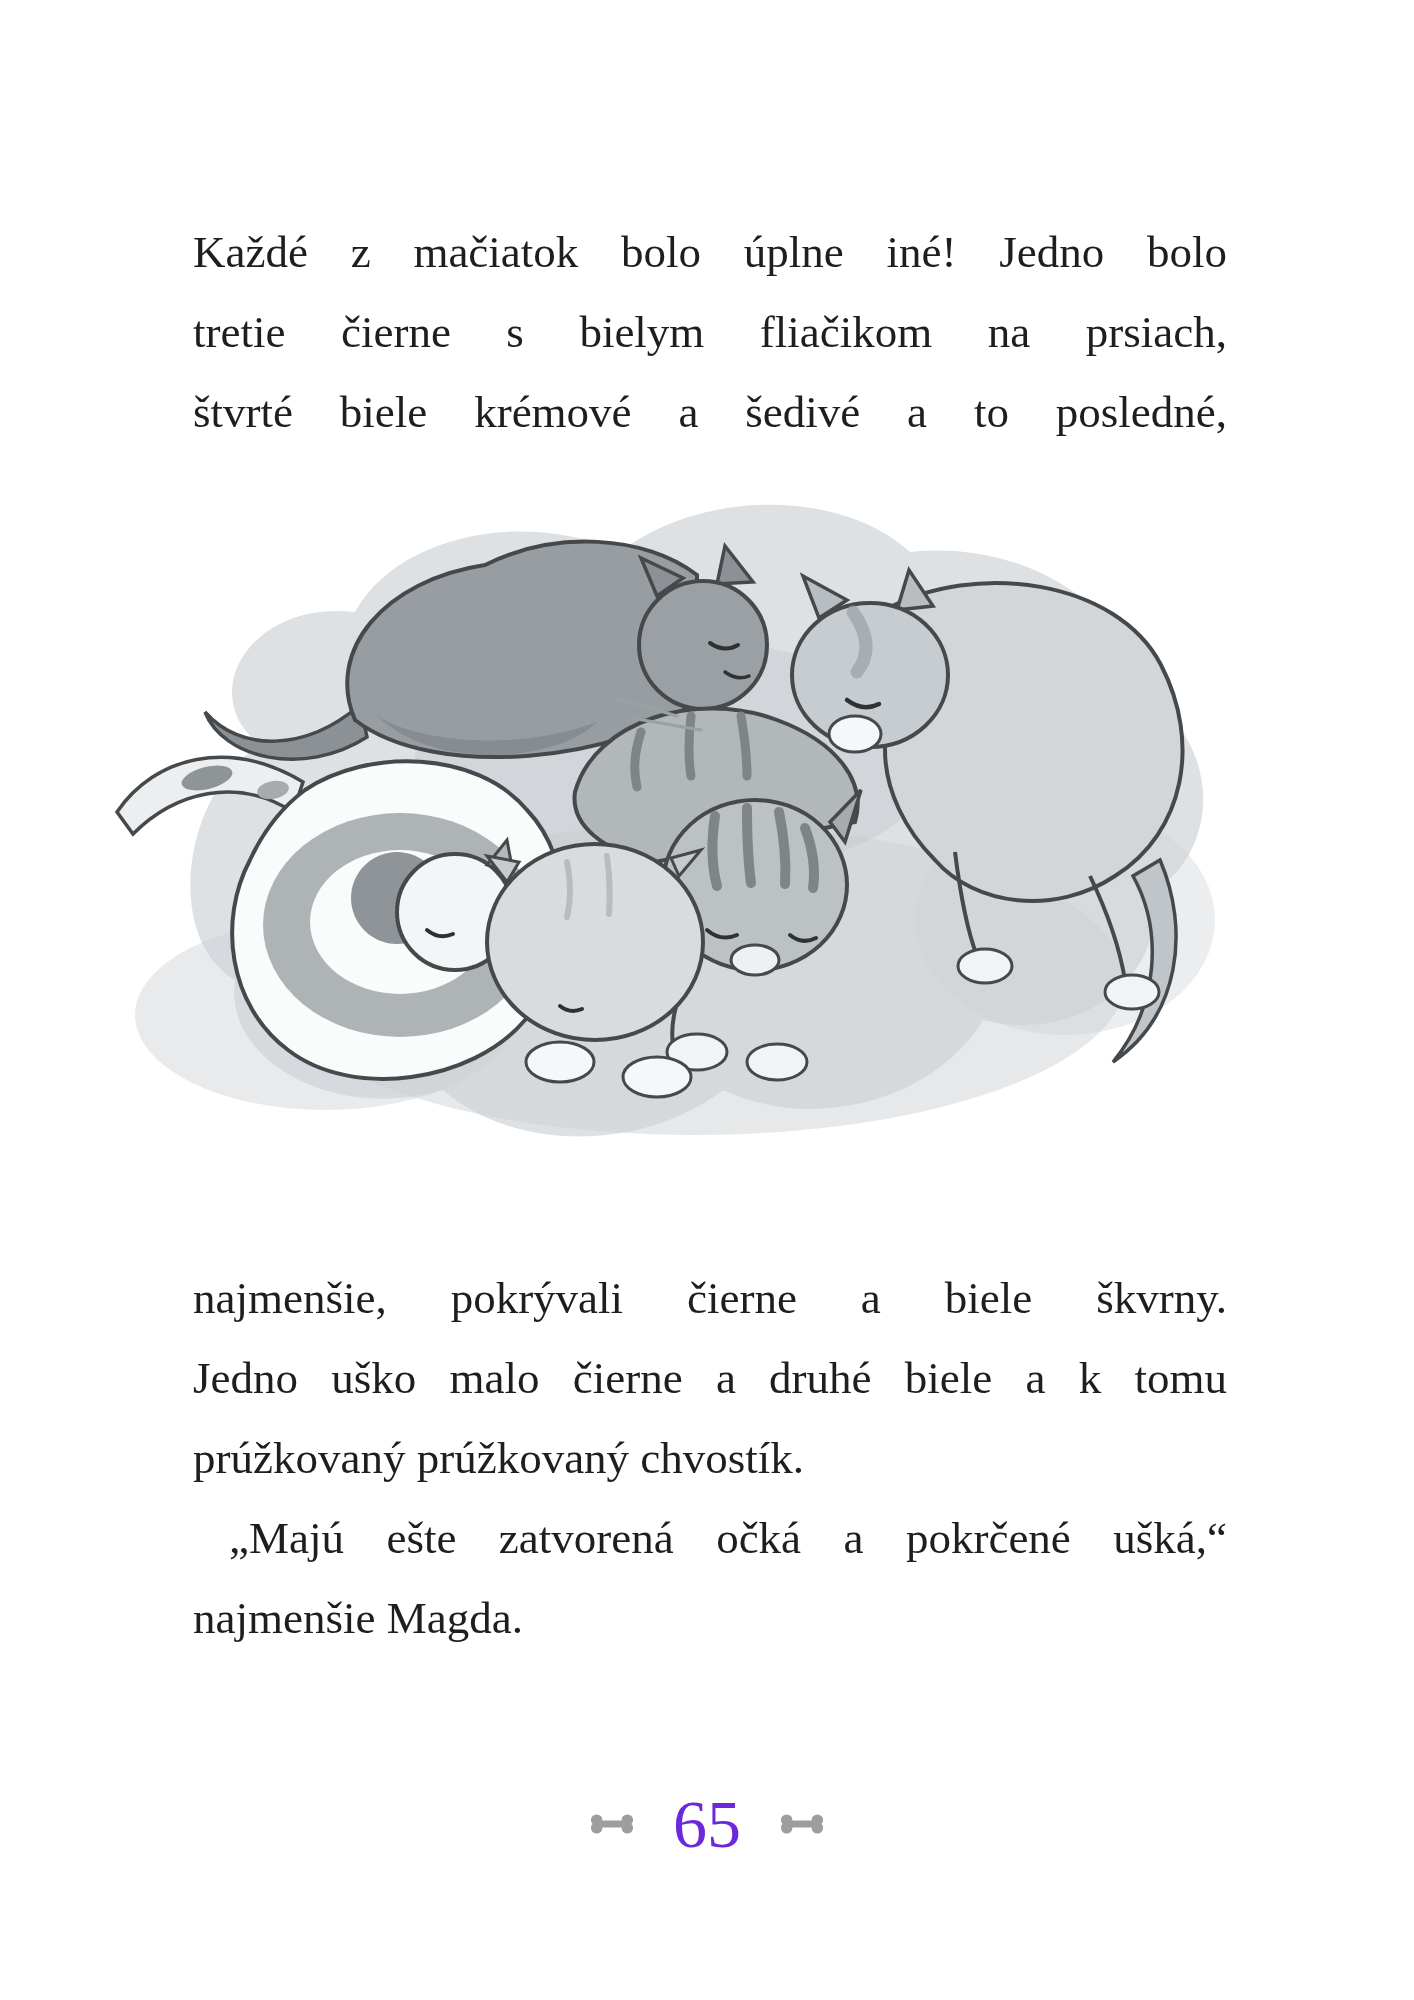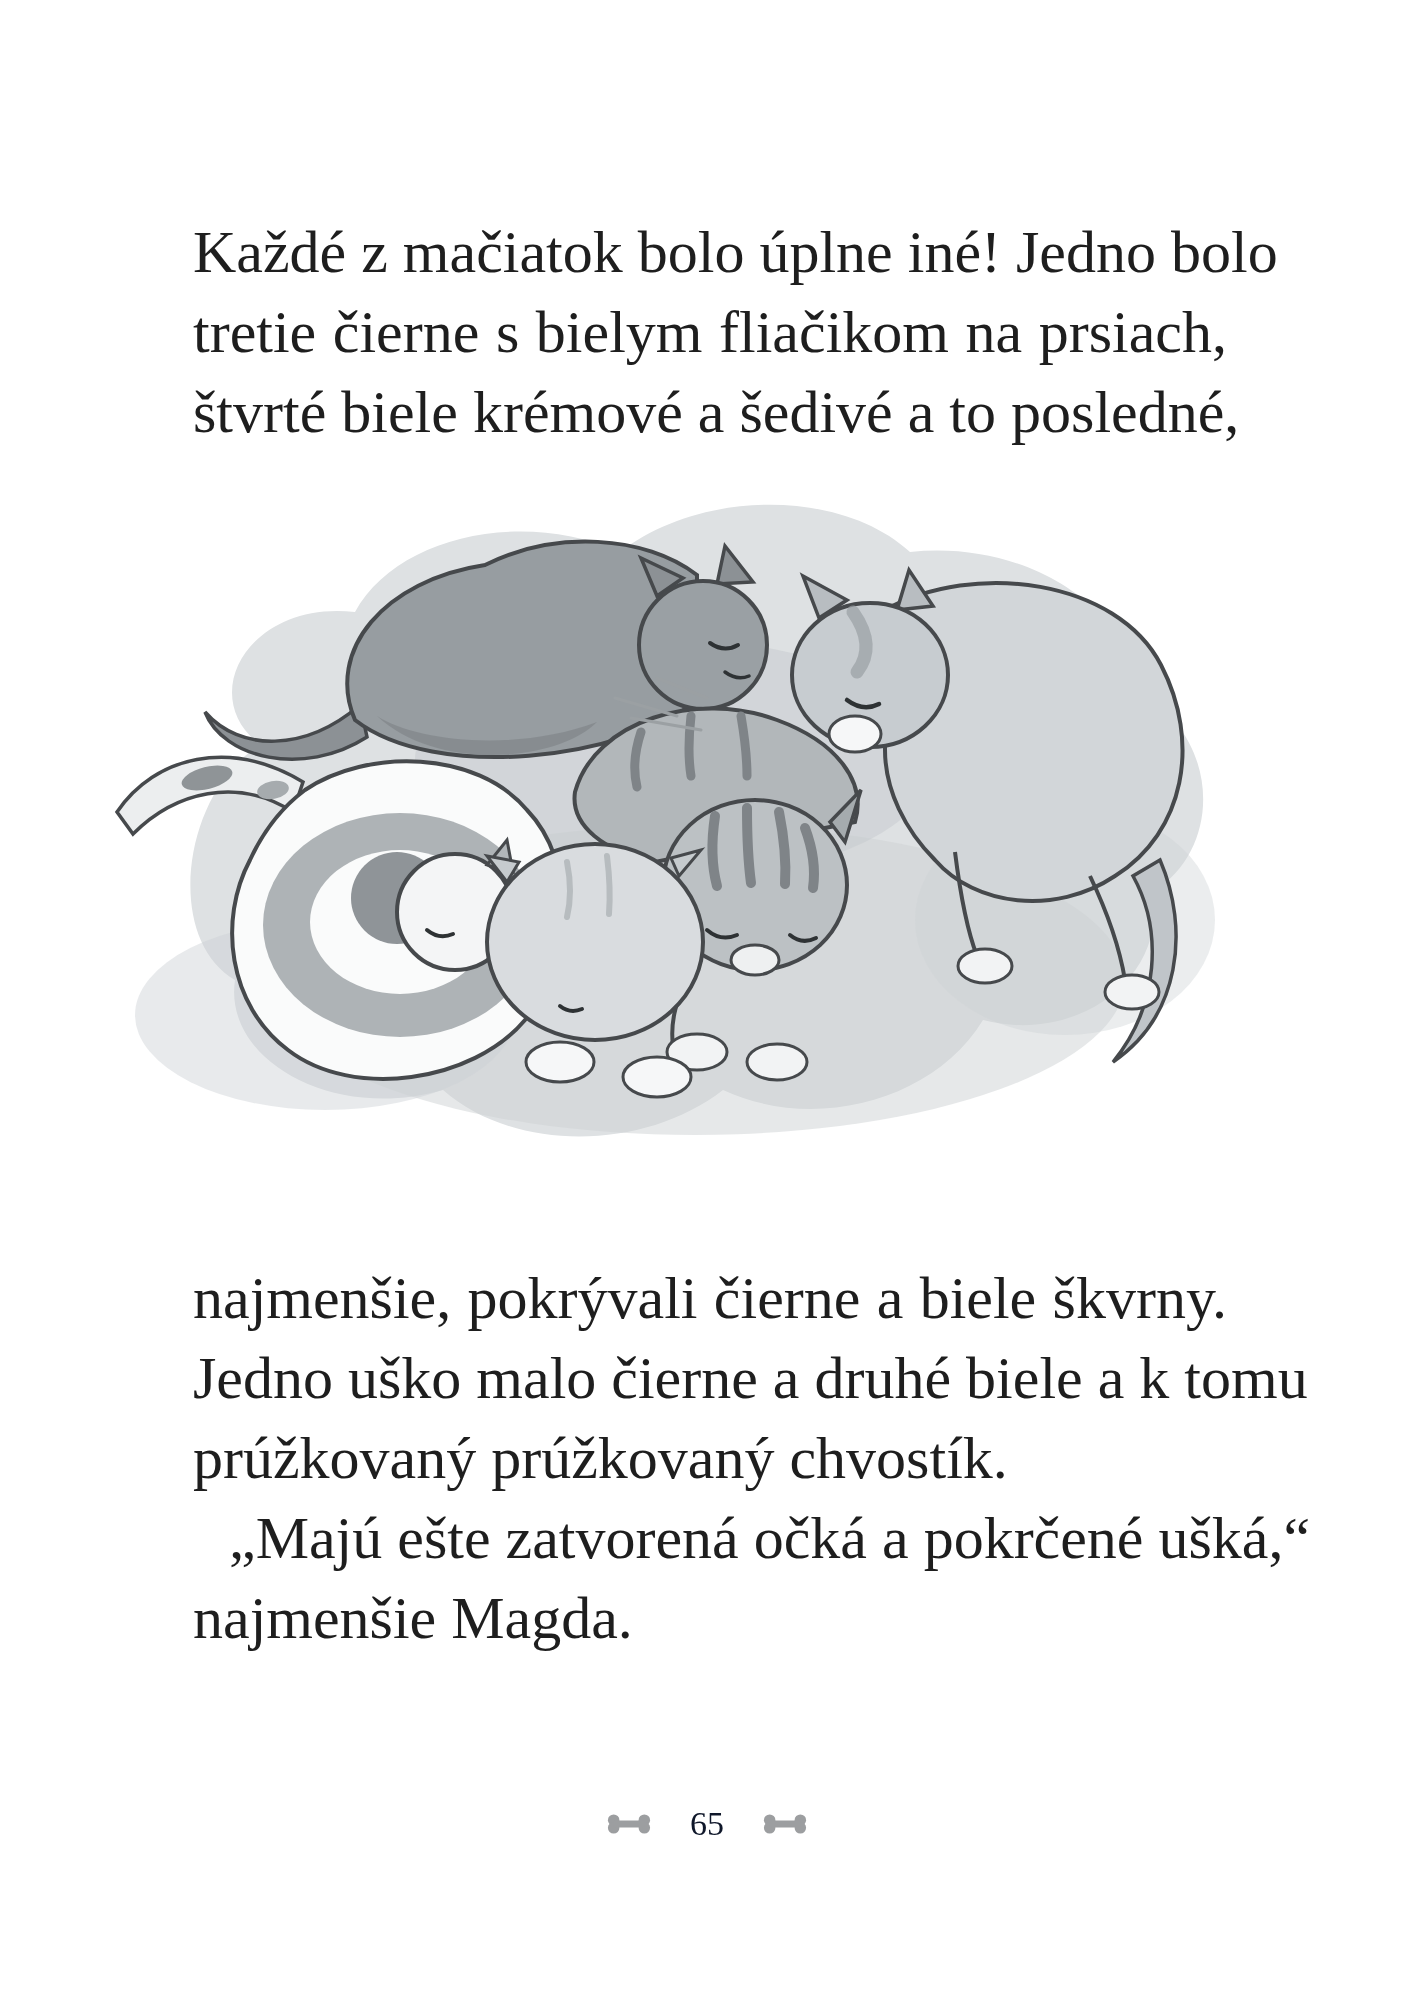--- a/index.html
+++ b/index.html
@@ -9,21 +9,21 @@
     font-family:"Liberation Serif","DejaVu Serif",serif;
     color:#1e1e1e;
     position:relative;
     overflow:hidden;
   }
   .page{position:absolute;inset:0;}
   .text-block{
     position:absolute;
     left:193px;
     width:1034px;
-    font-size:60px;
+    font-size:45px;
     line-height:80px;
     color:#1e1e1e;
   }
   .text-block.top{top:212px;}
   .text-block.bottom{top:1258px;}
   .line{
     white-space:nowrap;
     text-align:justify;
     text-align-last:justify;
     height:80px;
@@ -42,22 +42,22 @@
   .footer{
     position:absolute;
     left:0;top:1796px;
     width:1414px;
     display:flex;
     align-items:center;
     justify-content:center;
     gap:38px;
   }
   .page-number{
-    font-size:34px;
-    color:#0f172a;
+    font-size:68px;
+    color:#6d28d9;
     line-height:56px;
   }
   .bone{display:block;}
 </style>
 </head>
 <body>
 
 <div class="page">
 
   <div class="text-block top">

